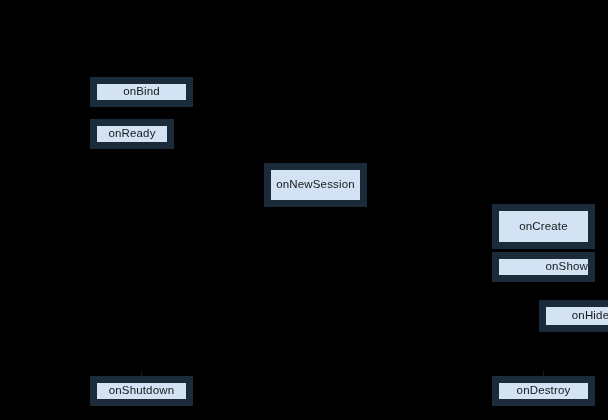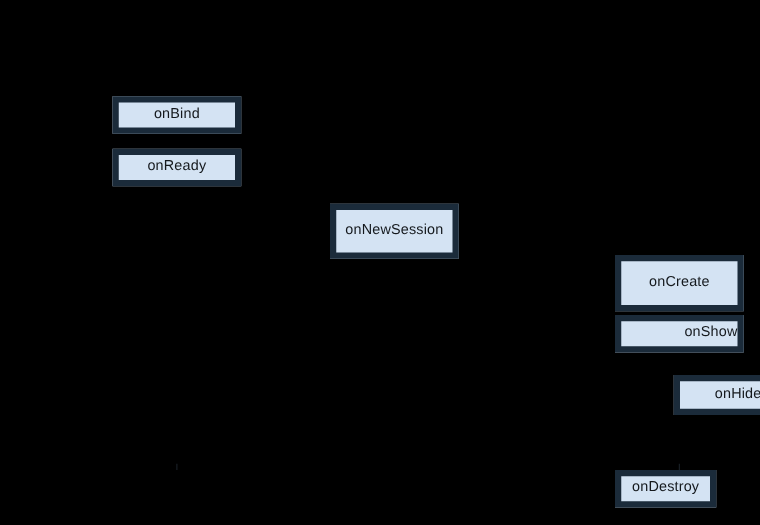--- a/index.html
+++ b/index.html
@@ -12,21 +12,21 @@
     width: 608px;
     height: 420px;
     background: #000000;
     overflow: hidden;
     font-family: "Liberation Sans", sans-serif;
   }
   .node {
     position: absolute;
     box-sizing: border-box;
     background: #d4e3f3;
-    border: 5px solid #15803d;
+    border: 7px solid #15803d;
     display: flex;
     align-items: center;
     justify-content: center;
     color: #14181c;
     font-size: 11.5px;
     letter-spacing: 0.15px;
     line-height: 1;
     white-space: nowrap;
   }
   .node-label {
@@ -41,31 +41,34 @@
 </style>
 </head>
 <body>
 
 <div id="canvas">
     <div class="connector" style="left: 141px; top: 371px; width: 1px; height: 5px;"></div>
     <div class="connector" style="left: 543px; top: 371px; width: 1px; height: 5px;"></div>
     <div class="node" style="left: 90px; top: 77px; width: 103px; height: 30px; background: rgb(212, 227, 243); border-color: rgb(27, 43, 58); color: rgb(20, 24, 28);">
       <span class="node-label">onBind</span>
     </div>
-    <div class="node" style="left: 90px; top: 119px; width: 103px; height: 30px; background: rgb(212, 227, 243); border-color: rgb(27, 43, 58); color: rgb(20, 24, 28);">
+    <div class="node" style="left: 90px; top: 119px; width: 84px; height: 30px; background: rgb(212, 227, 243); border-color: rgb(27, 43, 58); color: rgb(20, 24, 28);">
       <span class="node-label">onReady</span>
     </div>
     <div class="node" style="left: 264px; top: 163px; width: 103px; height: 44px; background: rgb(212, 227, 243); border-color: rgb(27, 43, 58); color: rgb(20, 24, 28);">
       <span class="node-label">onNewSession</span>
     </div>
     <div class="node" style="left: 492px; top: 204px; width: 103px; height: 45px; background: rgb(212, 227, 243); border-color: rgb(27, 43, 58); color: rgb(20, 24, 28);">
       <span class="node-label">onCreate</span>
     </div>
     <div class="node" style="left: 492px; top: 252px; width: 103px; height: 30px; background: rgb(212, 227, 243); border-color: rgb(27, 43, 58); color: rgb(20, 24, 28); justify-content: flex-end;">
       <span class="node-label">onShow</span>
     </div>
     <div class="node" style="left: 492px; top: 300px; width: 103px; height: 32px; background: rgb(212, 227, 243); border-color: rgb(27, 43, 58); color: rgb(20, 24, 28); margin-left: 47px;">
       <span class="node-label">onHide</span>
     </div>
-    <div class="node" style="left: 492px; top: 376px; width: 81px; height: 30px; background: rgb(212, 227, 243); border-color: rgb(27, 43, 58); color: rgb(20, 24, 28);">
+    <div class="node" style="left: 90px; top: 376px; width: 103px; height: 30px; background: rgb(212, 227, 243); border-color: rgb(27, 43, 58); color: rgb(20, 24, 28);">
+      <span class="node-label">onShutdown</span>
+    </div>
+    <div class="node" style="left: 492px; top: 376px; width: 103px; height: 30px; background: rgb(212, 227, 243); border-color: rgb(27, 43, 58); color: rgb(20, 24, 28);">
       <span class="node-label">onDestroy</span>
     </div>
   </div>
 
 </body></html>

